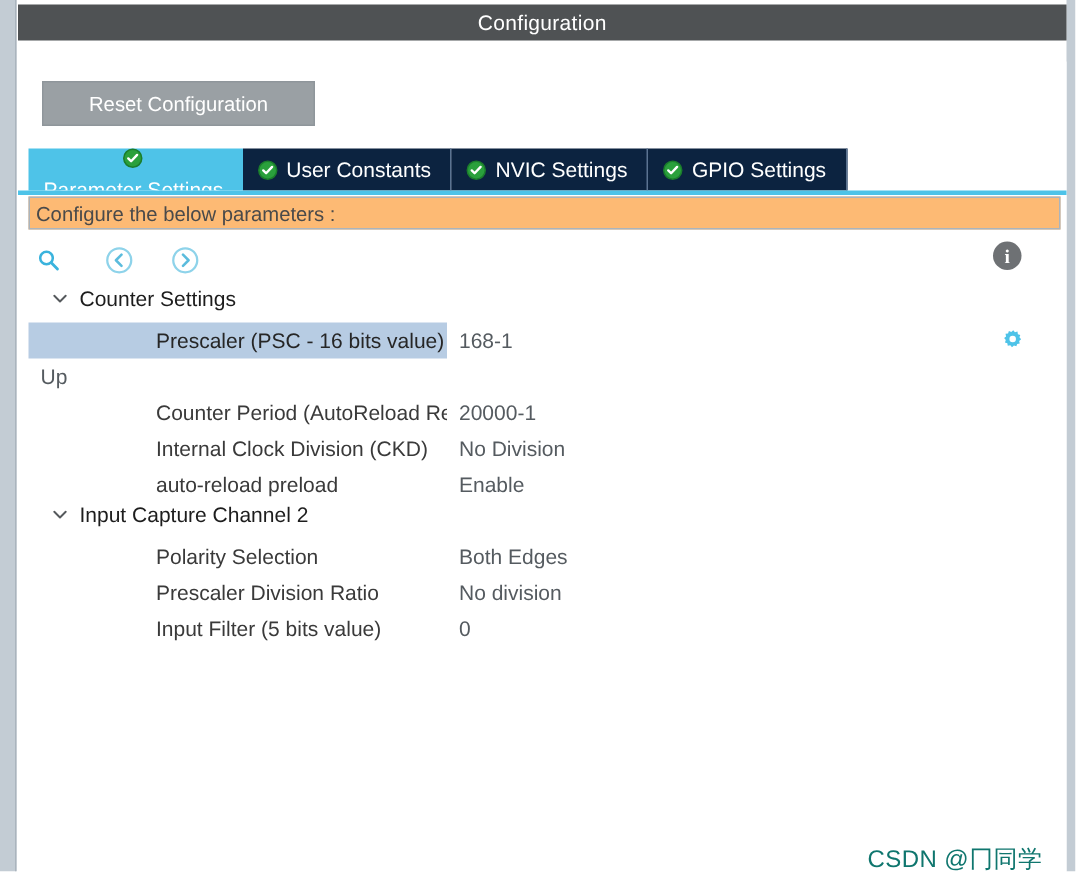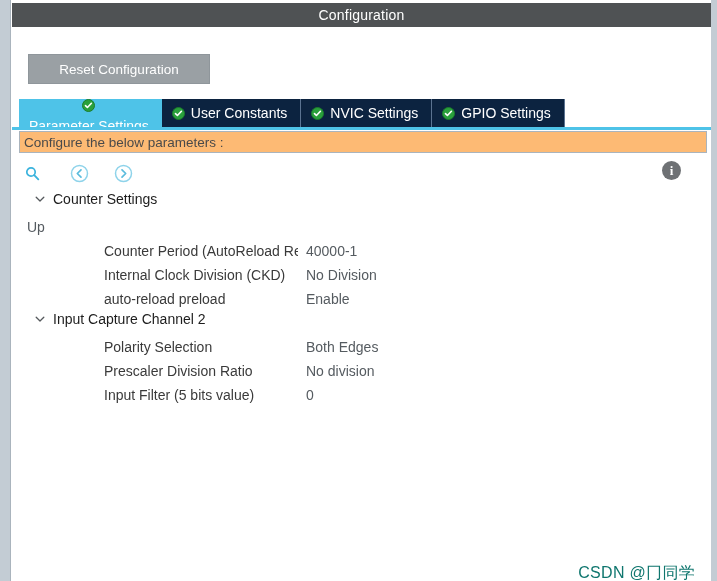--- a/index.html
+++ b/index.html
@@ -349,28 +349,38 @@
 
       <div class="grp">
         <span class="caret">
           <svg width="12" height="12" viewBox="0 0 12 12">
               <path d="M2.2 4.2 L6 8 L9.8 4.2" fill="none" stroke="#55595c" stroke-width="1.3" stroke-linecap="round" stroke-linejoin="round"></path>
             </svg>
         </span>
         <span>Counter Settings</span>
       </div>
 
+      <div class="row selected">
+        <span class="pname">Prescaler (PSC - 16 bits value)</span>
+        <span class="pval">168-1</span>
+        <span class="gear-icon">
+          <svg width="15" height="15" viewBox="0 0 16 16">
+            <path d="M8 1.2 L9.2 2.6 L11 2.2 L11.3 4.0 L13 4.6 L12.4 6.3 L13.6 7.7 L12.2 8.9 L12.6 10.7 L10.8 11.0 L10.2 12.7 L8.5 12.1 L7.1 13.3 L5.9 11.9 L4.1 12.3 L3.8 10.5 L2.1 9.9 L2.7 8.2 L1.5 6.8 L2.9 5.6 L2.5 3.8 L4.3 3.5 L4.9 1.8 L6.6 2.4 Z" fill="#4ec3e8"></path>
+            <circle cx="7.6" cy="7.5" r="2.3" fill="#ffffff"></circle>
+          </svg>
+        </span>
+      </div>
 
       <div class="row">
         <span class="pval">Up</span>
       </div>
 
       <div class="row">
         <span class="pname">Counter Period (AutoReload Regis...</span>
-        <span class="pval">40000-1</span>
+        <span class="pval">20000-1</span>
       </div>
 
       <div class="row">
         <span class="pname">Internal Clock Division (CKD)</span>
         <span class="pval">No Division</span>
       </div>
 
       <div class="row">
         <span class="pname">auto-reload preload</span>
         <span class="pval">Enable</span>

